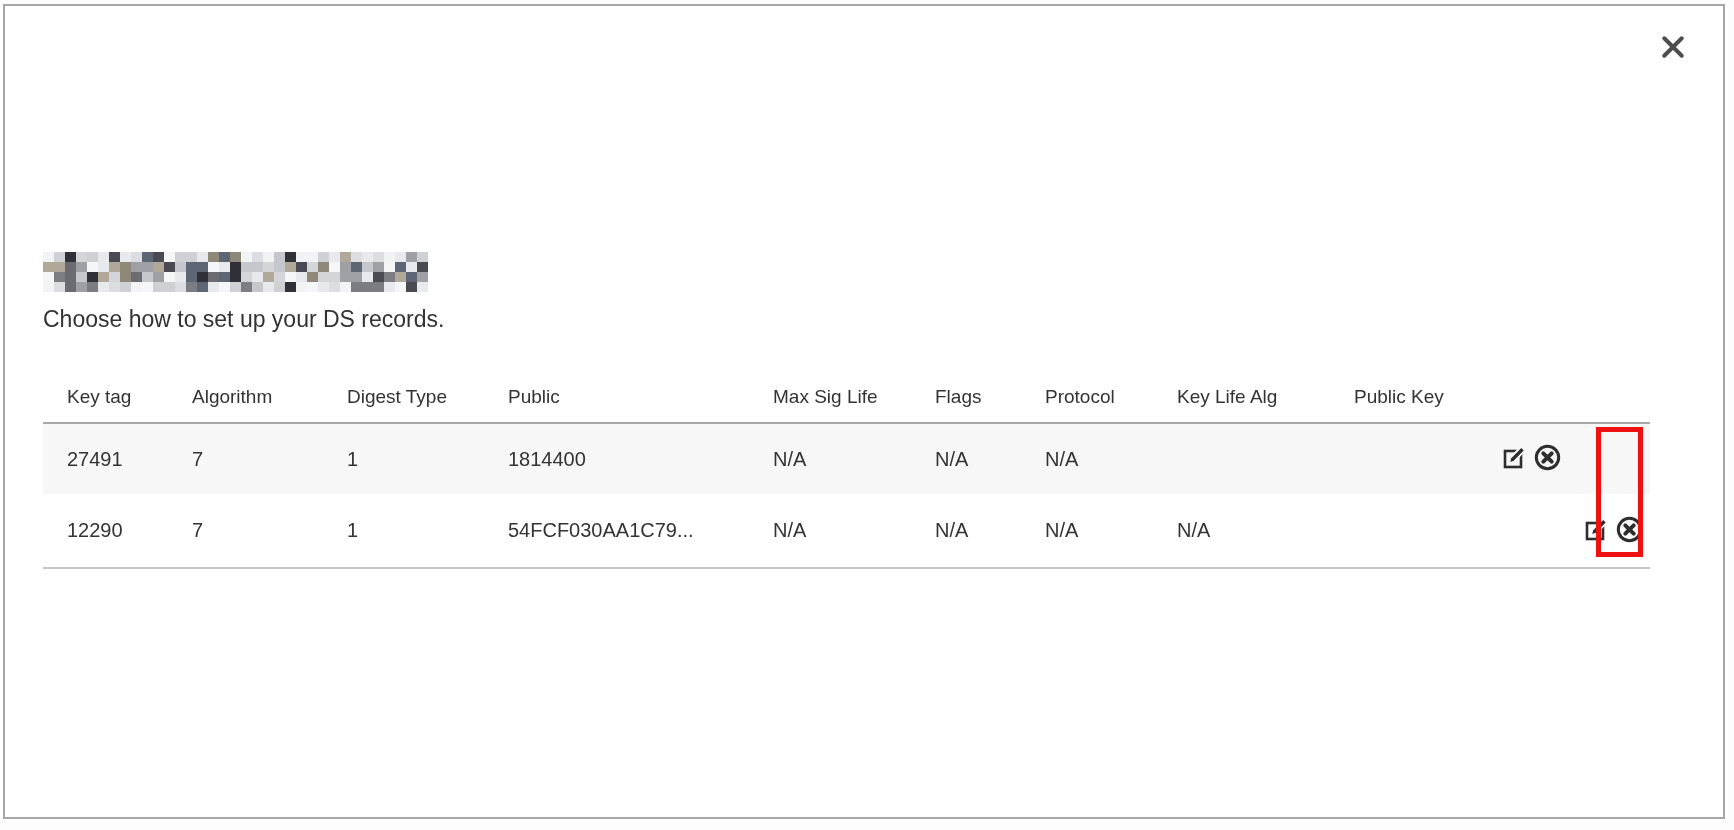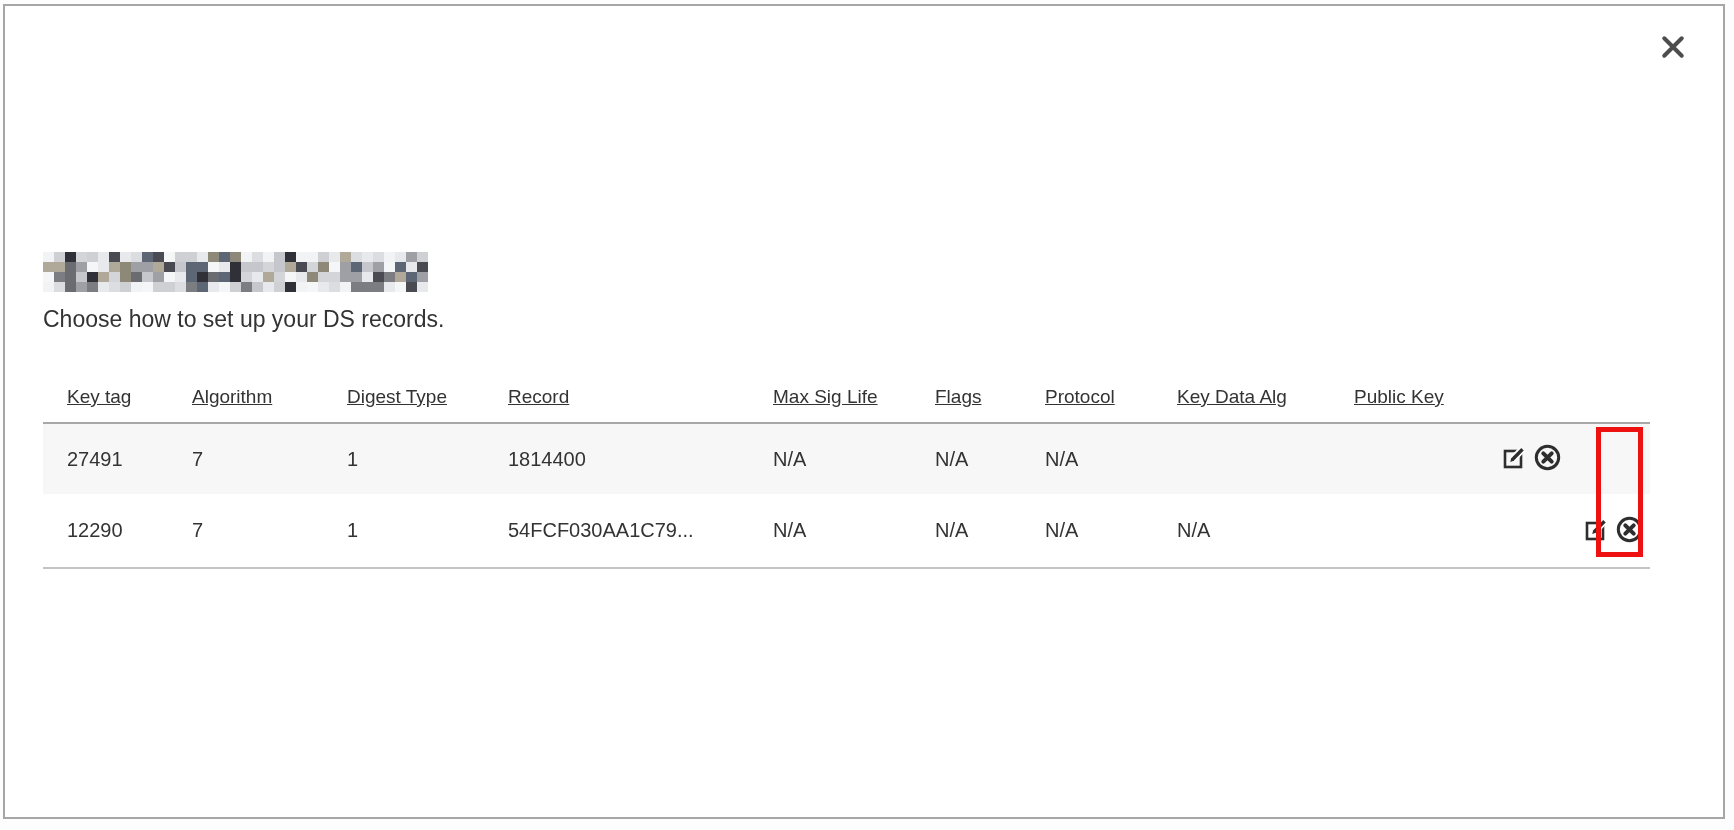--- a/index.html
+++ b/index.html
@@ -33,21 +33,21 @@
   
   .ds-table{
     position:absolute;left:38px;top:366px;width:1607px;box-sizing:border-box;
   }
   .t-row{
     display:grid;
     grid-template-columns:125px 155px 161px 265px 162px 110px 132px 177px 1fr 82px;
     align-items:center;
     padding-left:24px;padding-right:6px;box-sizing:border-box;
   }
-  .t-head{height:50px;font-size:19px;color:#333;text-decoration:underline;}
+  .t-head{height:50px;font-size:19px;color:#333;}
   .t-body{border-top:2px solid #a8a8a8;border-bottom:2px solid #c4c4c4;}
   .t-data{height:70px;font-size:20px;color:#333;}
   .t-data.odd{background:#f7f7f7;}
   .t-data.even{background:#ffffff;height:73px;}
   .cell{white-space:nowrap;overflow:hidden;}
   .actions{display:flex;align-items:center;justify-content:flex-end;gap:3px;}
   .icon-btn{background:none;border:none;padding:0;margin:0;cursor:pointer;
     display:flex;align-items:center;justify-content:center;width:30px;height:30px;}
   
   .annotation-box{
@@ -232,25 +232,25 @@
       <div style="background: rgb(232, 233, 236);"></div>
     </div>
 
   <div class="instruction">Choose how to set up your DS records.</div>
 
   <div class="ds-table">
     <div class="t-row t-head">
       <div class="cell">Key tag</div>
       <div class="cell">Algorithm</div>
       <div class="cell">Digest Type</div>
-      <div class="cell">Record</div>
+      <div class="cell">Public</div>
       <div class="cell">Max Sig Life</div>
       <div class="cell">Flags</div>
       <div class="cell">Protocol</div>
-      <div class="cell">Key Data Alg</div>
+      <div class="cell">Key Life Alg</div>
       <div class="cell">Public Key</div>
       <div class="cell"></div>
     </div>
 
     <div class="t-body">
 
       <div class="t-row t-data odd">
         <div class="cell">27491</div>
         <div class="cell">7</div>
         <div class="cell">1</div>

